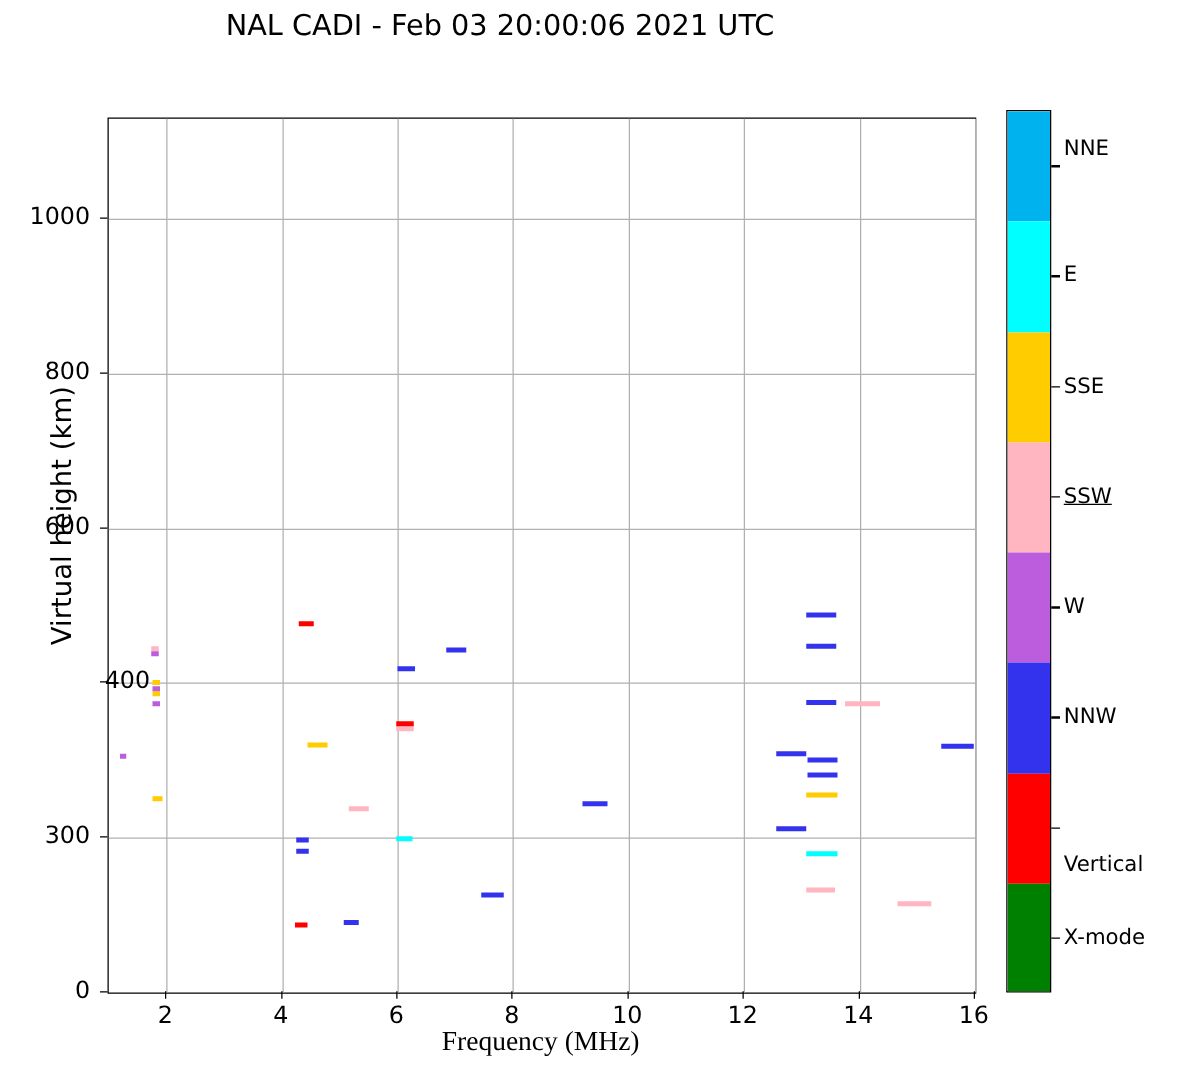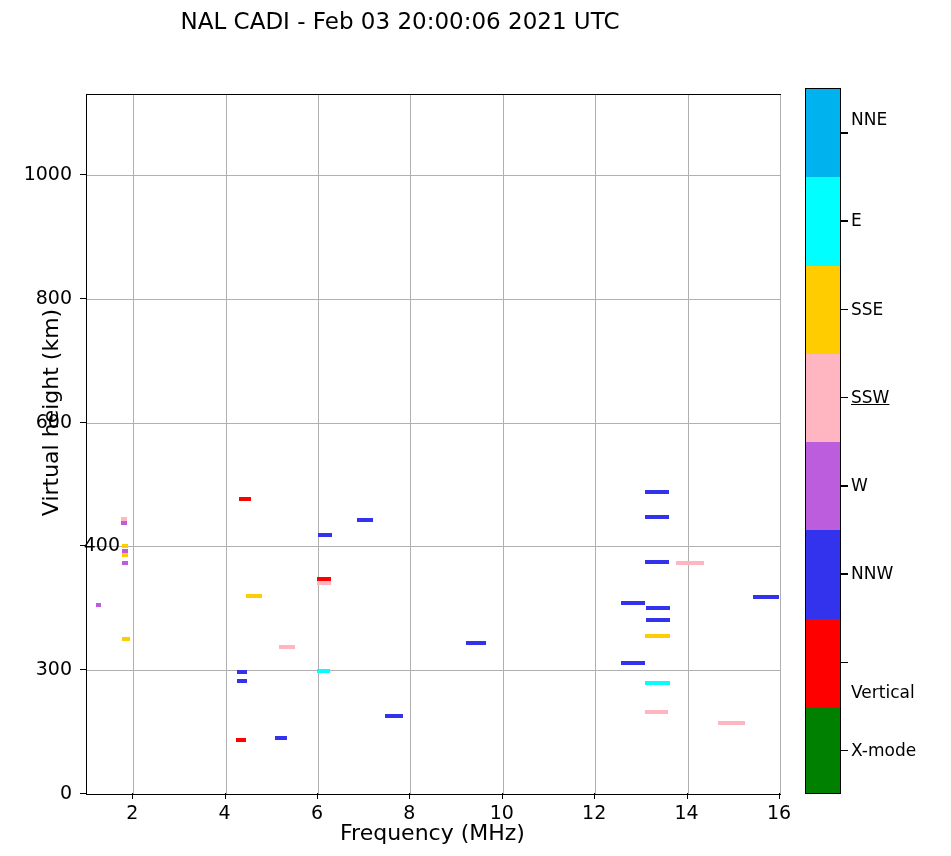--- a/index.html
+++ b/index.html
@@ -101,20 +101,21 @@
     font-size: 19px;
     color: #000;
   }
   #xlabel {
     position: absolute;
     left: 86px;
     top: 820px;
     width: 693px;
     text-align: center;
     font-size: 22px;
+    font-family: Liberation Serif, serif;
   }
   #ylabel {
     position: absolute;
     left: -130px;
     top: 400px;
     width: 360px;
     text-align: center;
     font-size: 22px;
     transform: rotate(-90deg);
     transform-origin: center center;

